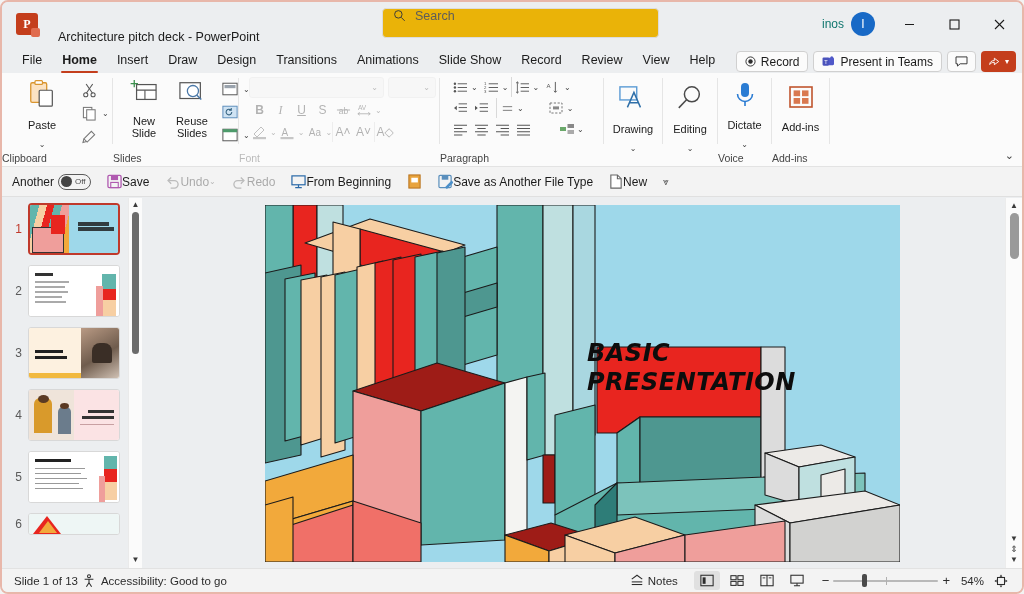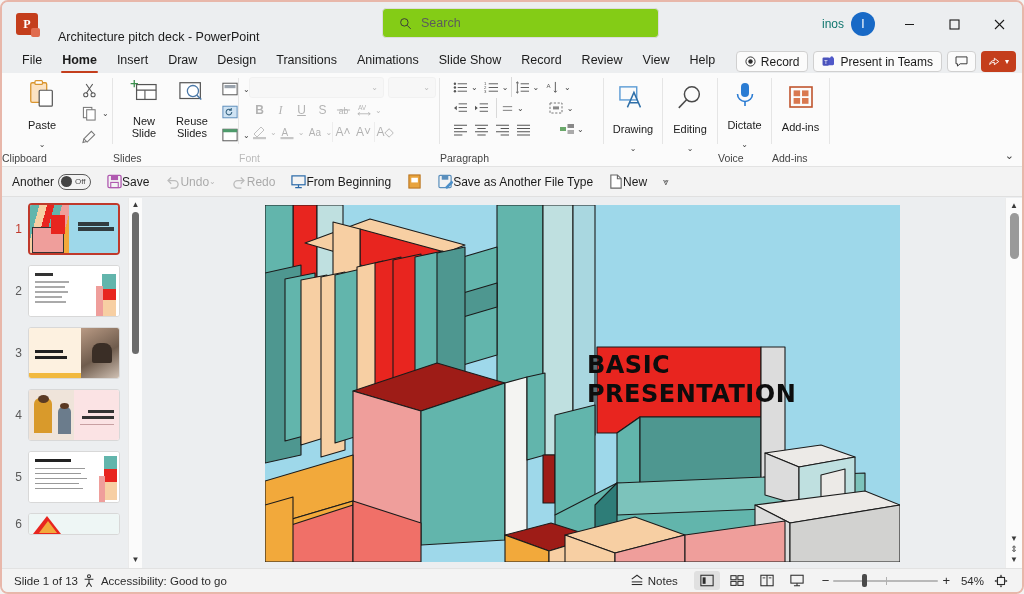--- a/index.html
+++ b/index.html
@@ -30,22 +30,22 @@
     position:relative;
   }
   .pp-logo::after{
     content:""; position:absolute; right:-2px; bottom:-2px;
     width:9px;height:9px;border-radius:2px;background:#e06c4f;
   }
   .pp-logo span{position:relative;z-index:2;font-family:"Liberation Serif",serif;}
   .doc-title { margin-left:20px; font-size:12.5px; color:#1b1b1b;margin-top:25px; }
   .searchbox {
     position:absolute; left:380px; top:6px; width:277px; height:30px;
-    background:#84cc16; border:1px solid #dcdcdc; border-radius:4px;
-    display:flex; align-items:center; padding:0 16px; gap:9px;
+    background:#eab308; border:1px solid #dcdcdc; border-radius:4px;
+    display:flex; padding:0 10px; gap:9px;
   }
   .searchbox .placeholder{ color:#5c5c5c; font-size:12.5px;}
   .win-right{ position:absolute; right:0; top:0; height:44px; display:flex; align-items:center;}
   .acct-name{font-size:12px;color:#0f766e;margin-right:7px;}
   .avatar{
     width:24px;height:24px;border-radius:50%;background:#1869c6;color:#fff;
     display:flex;align-items:center;justify-content:center;font-size:12px;
     margin-right:12px;
   }
   .winbtn{ width:45px;height:44px;display:flex;align-items:center;justify-content:center;
@@ -141,24 +141,25 @@
   }
   .tscroll .arw{font-size:8px;color:#3a3a3a;height:13px;display:flex;align-items:center;}
   .tscroll .thumbbar{width:7px;background:#6b6b6b;border-radius:4px;height:142px;margin-top:1px;}
 
   .editpane{ flex:1; position:relative; background:#eceef0; }
   .slidecanvas{
     position:absolute; left:123px; top:7px; width:635px; height:357px;
     background:#9ed8ea; overflow:hidden;
   }
   .slidetitle{
-    position:absolute; left:322px; top:146px; width:280px;
+    position:absolute; left:322px; top:134px; width:280px;
     font-family:"DejaVu Sans", sans-serif;
     font-weight:bold; font-size:24px; line-height:1.22; letter-spacing:.5px;
     color:#0d0d0d;
+    font-style:italic;
   }
   .rscroll{
     position:absolute; right:0; top:0; bottom:0; width:17px; background:#fbfbfb;
     border-left:1px solid #ececec; display:flex; flex-direction:column; align-items:center;
   }
   .rscroll .arw{font-size:8px;color:#3a3a3a;height:14px;display:flex;align-items:center;}
   .rscroll .rthumb{width:9px;height:46px;background:#9a9a9a;border-radius:5px;margin-top:1px;}
   .rscroll .navs{position:absolute;bottom:4px;display:flex;flex-direction:column;align-items:center;gap:1px;color:#3a3a3a;font-size:8px;}
 
   

